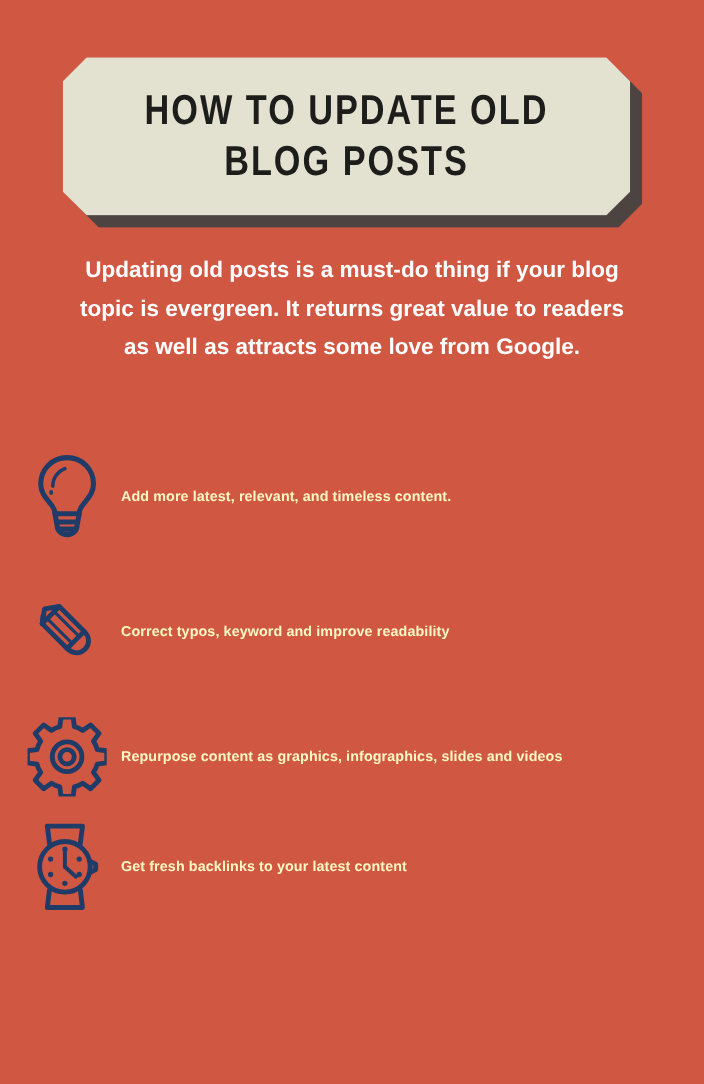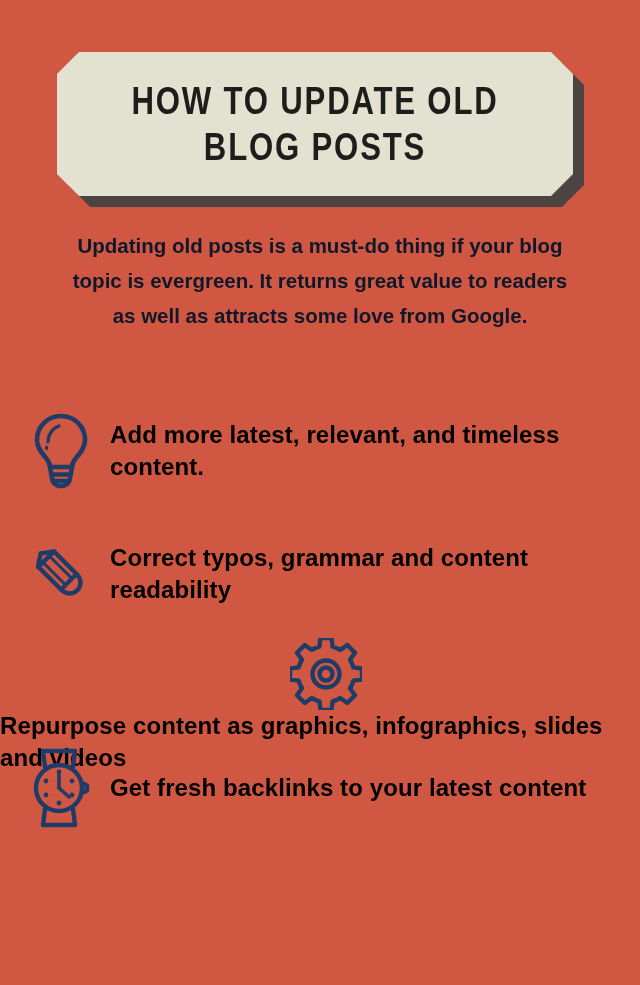--- a/index.html
+++ b/index.html
@@ -74,21 +74,21 @@
     box-sizing: border-box;
   }
 
   
   .intro {
     position: absolute;
     left: 62px;
     top: 228px;
     width: 516px;
     text-align: center;
-    color: #0f172a;
+    color: #ffffff;
     font-size: 20.5px;
     line-height: 35px;
     font-weight: 600;
   }
 
   
   .list {
     position: absolute;
     left: 0;
     top: 392px;
@@ -106,32 +106,32 @@
     display: flex;
     align-items: center;
     justify-content: center;
     padding-left: 12px;
     box-sizing: border-box;
   }
   .row .icon-cell svg {
     display: block;
   }
   .row-text {
-    color: #000000;
-    font-size: 24px;
+    color: #fef9c3;
+    font-size: 13px;
     line-height: 32px;
     font-weight: bold;
     letter-spacing: 0.1px;
     padding-right: 30px;
   }
 
   .r1 { height: 118px; }
   .r2 { height: 128px; }
   .r3 { height: 104px; }
-  .r4 { height: 100px; flex-direction: column; }
+  .r4 { height: 100px; }
   .r5 { height: 100px; }
 </style>
 </head>
 <body>
 
 <div class="poster">
 
   <div class="banner-wrap">
     <div class="banner-shadow"></div>
     <div class="banner">
@@ -164,21 +164,21 @@
           <g transform="rotate(45 35 35)">
             <path d="M14 24 L46 24 C53 24 58 28.5 58 35 C58 41.5 53 46 46 46 L14 46 Z"></path>
             <path d="M14 24 L6 35 L14 46"></path>
             <path d="M46 24 L46 46"></path>
             <path d="M14 30.5 L44 30.5" stroke-width="3"></path>
             <path d="M14 39.5 L44 39.5" stroke-width="3"></path>
             <path d="M9.5 40.5 L14 46"></path>
           </g>
         </svg>
       </div>
-      <div class="row-text">Correct typos, grammar and content readability</div>
+      <div class="row-text">Correct typos, keyword and improve readability</div>
     </div>
 
 
     <div class="row r4">
       <div class="icon-cell">
         <svg width="72" height="72" viewBox="0 0 72 72" fill="none" stroke="#1f3c68" stroke-width="4.4" stroke-linecap="round" stroke-linejoin="round">
           <path d="M30.5 4 L41.5 4 L42.6 12.6 A24.5 24.5 0 0 1 50.2 16 L57.3 11
                    L65 18.7 L60 25.8 A24.5 24.5 0 0 1 63.4 33.4 L72 34.5 L72 45.5
                    L63.4 46.6 A24.5 24.5 0 0 1 60 54.2 L65 61.3 L57.3 69 L50.2 64
                    A24.5 24.5 0 0 1 42.6 67.4 L41.5 76 L30.5 76 L29.4 67.4

